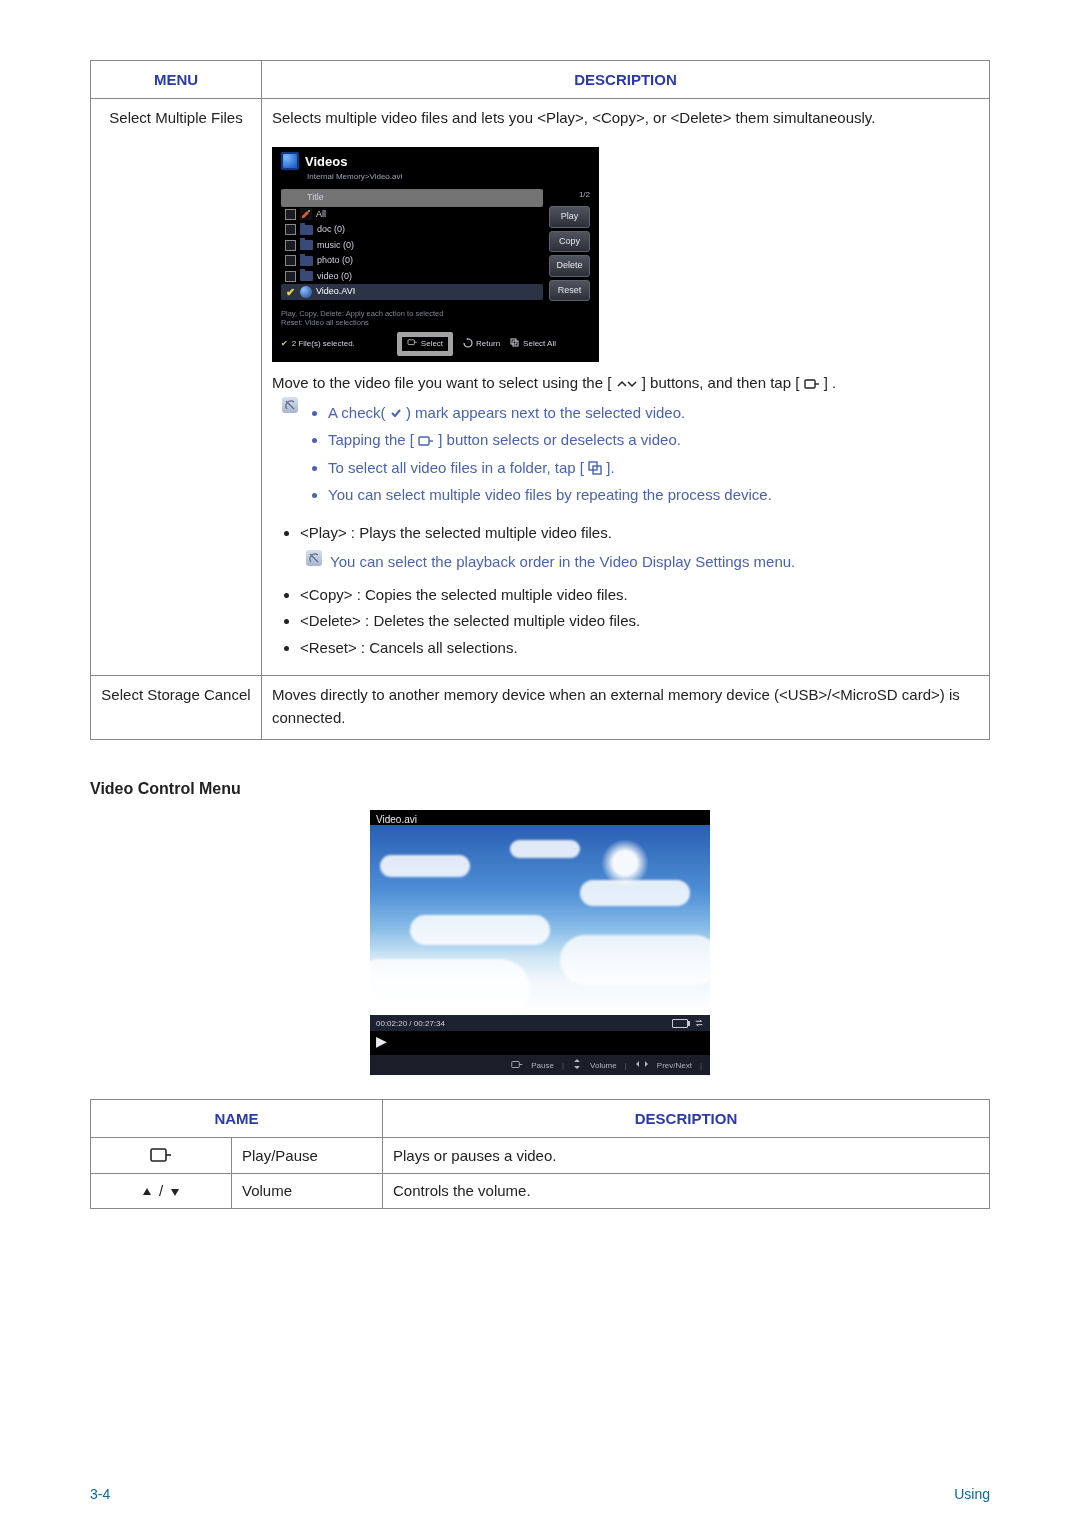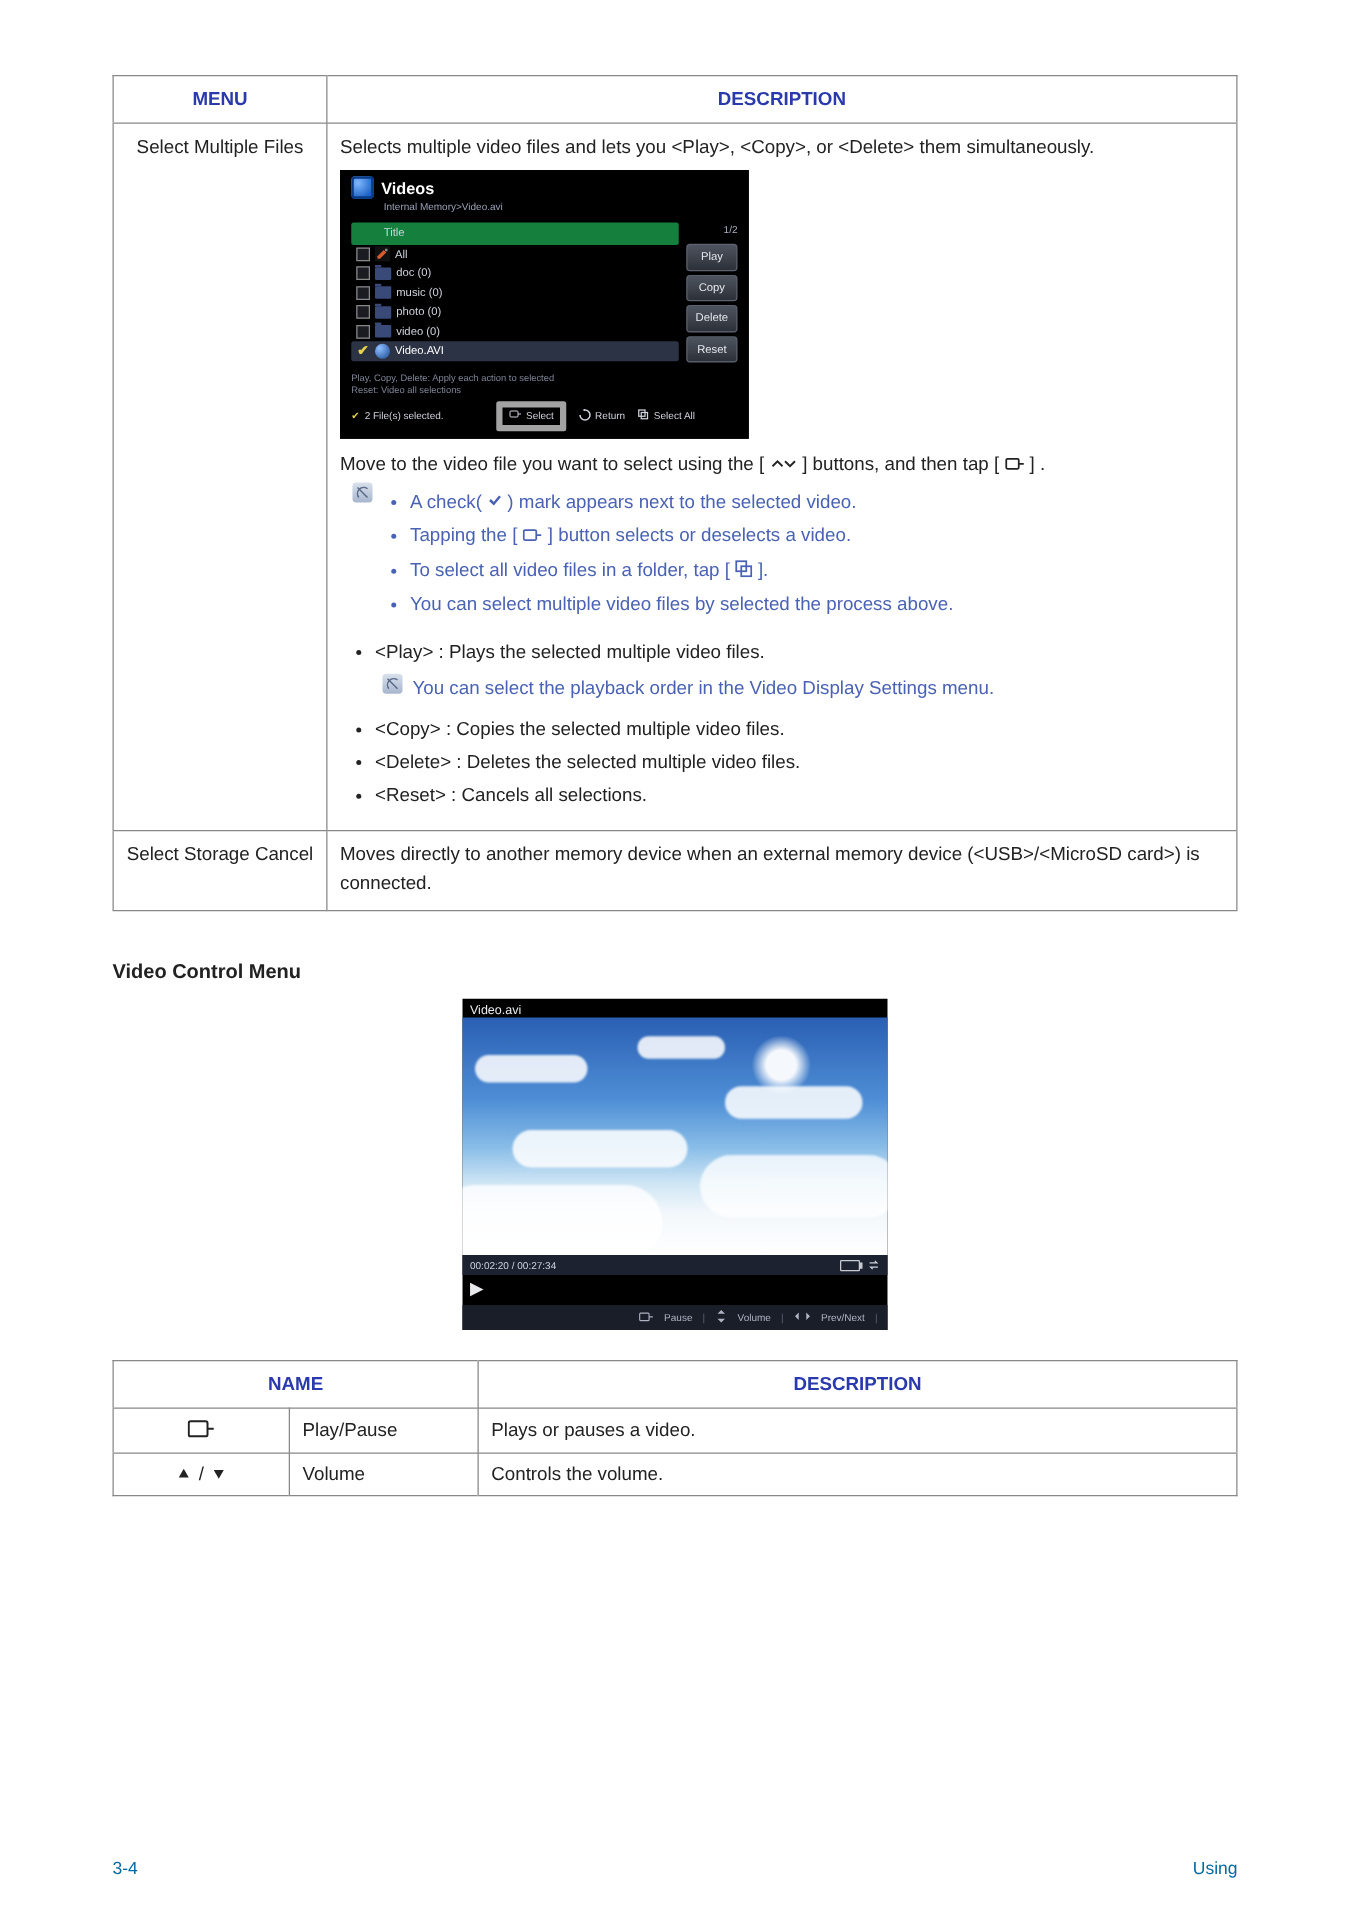--- a/index.html
+++ b/index.html
@@ -42,21 +42,21 @@
   }
   .main-table td:last-child { border-right: none; }
   .col-menu { width: 150px; text-align: center; }
 
   .dev-screen {
     width: 325px;
     background: #000;
     color: #d9dbe1;
     font-size: 10px;
     border: 1px solid #000;
-    margin: 6px 0 10px 0;
+    margin: 17px 0 10px 0;
   }
   .dev-top {
     display: flex;
     align-items: center;
     gap: 6px;
     padding: 4px 8px 0 8px;
   }
   .dev-icon-app {
     width: 18px; height: 18px; border-radius: 3px;
     background: radial-gradient(circle at 30% 30%, #7fb8ff 0%, #1e63c4 70%);
@@ -66,21 +66,21 @@
     color: #fff; font-weight: bold; font-size: 13px;
   }
   .dev-breadcrumb {
     color: #9aa0b5; font-size: 8px; text-align: left; padding: 0 8px 2px 34px;
   }
   .dev-body {
     display: flex; gap: 6px; padding: 4px 8px 4px 8px;
   }
   .dev-list { flex: 1; }
   .dev-list-hdr {
-    background: #15803d; color: #cfd2dc; padding: 2px 6px 2px 26px; font-size: 9px;
+    background: #737373; color: #cfd2dc; padding: 2px 6px 2px 26px; font-size: 9px;
     border-radius: 2px;
   }
   .dev-row {
     display: flex; align-items: center; gap: 4px; padding: 1px 4px;
   }
   .dev-check {
     width: 9px; height: 9px; border: 1px solid #888; background: #1a1c22;
   }
   .dev-folder {
     width: 13px; height: 10px; background: #3a4a78; border-radius: 1px; position: relative;
@@ -370,21 +370,21 @@
                   <li class="txt-blue">
                     <span>To select all video files in a folder, tap [</span>
                     <span class="inline-icon">
                       <svg width="14" height="14" viewBox="0 0 14 14">
                           <rect x="1" y="1" width="8" height="8" fill="none" stroke="#4a62b3" stroke-width="1.4"></rect>
                           <rect x="5" y="5" width="8" height="8" fill="none" stroke="#4a62b3" stroke-width="1.4"></rect>
                         </svg>
                     </span>
                     <span>].</span>
                   </li>
-                  <li class="txt-blue">You can select multiple video files by selected the process above.</li>
+                  <li class="txt-blue">You can select multiple video files by repeating the process device.</li>
                 </ul>
               </div>
             </div>
           </div>
 
           <ul class="doc-bullets">
             <li>&lt;Play&gt; : Plays the selected multiple video files.</li>
           </ul>
           <div class="callout-block" style="padding-left: 34px;">
             <div class="callout-line">

